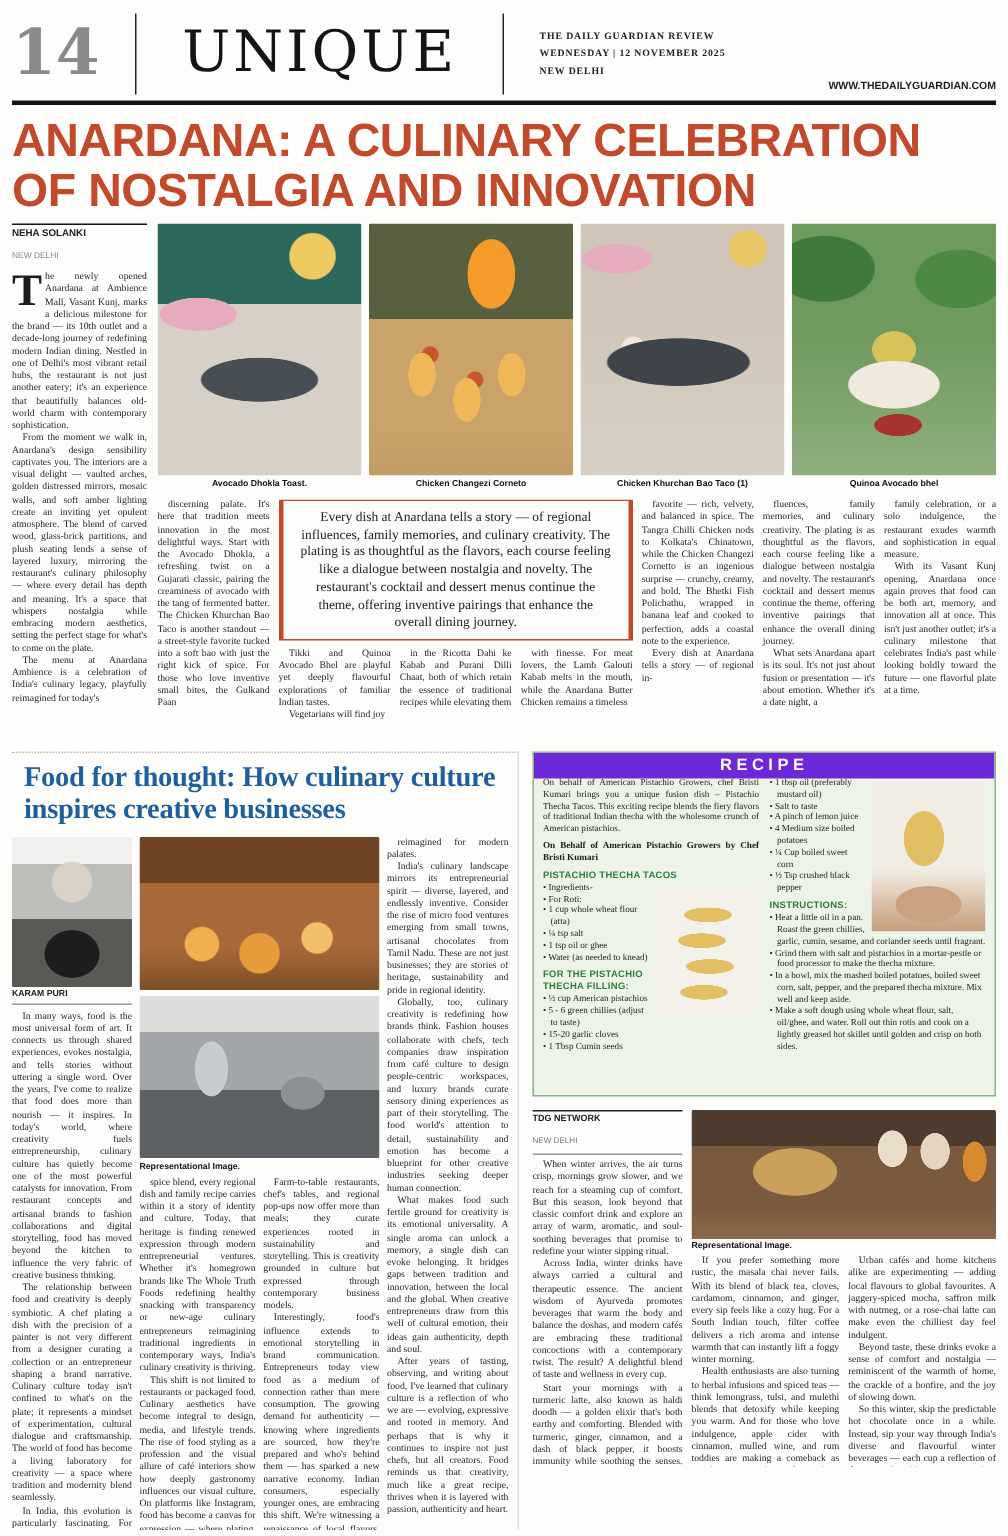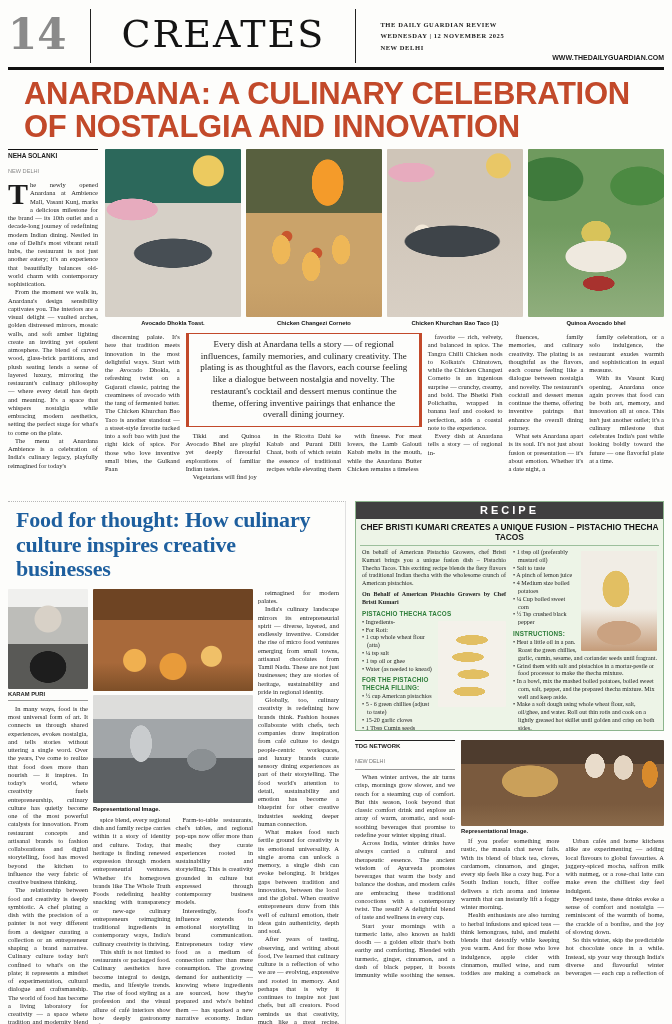--- a/index.html
+++ b/index.html
@@ -13,58 +13,58 @@
   .pub{font-size:6.5px;font-weight:bold;letter-spacing:.6px;line-height:1.75;padding-top:13px;}
   .site{margin-left:auto;font-family:"Liberation Sans",sans-serif;font-weight:bold;font-size:7px;align-self:flex-end;padding-bottom:5px;}
   .rule{height:3px;background:#111;margin-top:1px;}
   
   .tcol,.bt{font-size:6.5px;line-height:1.27;text-align:justify;}
   .para{text-indent:7px;}
   .capt{font-family:"Liberation Sans",sans-serif;font-weight:bold;font-size:5.8px;text-align:center;margin-top:3px;color:#111;}
   .ph{border-radius:1px;background-color:#ccc;}
   
   h1.an-head{font-family:"Liberation Sans",sans-serif;font-weight:bold;font-size:31px;line-height:1.05;
-     color:#c2492a;margin:8px 16px 6px;letter-spacing:-.3px;}
+     color:#c2492a;margin:8px 0 6px;letter-spacing:-.3px;}
   .an-row{display:flex;gap:7px;}
   .an-col1{width:90px;flex:none;}
   .byline{border-top:1.5px solid #111;padding-top:2px;margin-bottom:4px;}
   .byline b{display:block;font-family:"Liberation Sans",sans-serif;font-size:6.5px;}
   .byline span{font-family:"Liberation Sans",sans-serif;font-size:5.6px;color:#8a8a8a;}
   .dc{float:left;font-family:"Liberation Serif",serif;font-weight:bold;font-size:30px;line-height:.82;padding:1px 2px 0 0;}
   .an-right{flex:1;min-width:0;}
   .photos{display:flex;gap:5px;}
   .photos figure{margin:0;flex:1;min-width:0;}
   .photos .ph{height:168px;}
   .an-grid{display:grid;grid-template-columns:repeat(7,1fr);grid-template-rows:auto 1fr;gap:5px 6px;margin-top:7px;height:158px;overflow:hidden;}
   .g-c2{grid-column:1;grid-row:1/3;}
   .quote{grid-column:2/5;grid-row:1;border:1px solid #c2492a;border-left:3px solid #c2492a;border-right:3px solid #c2492a;
      font-size:9px;line-height:1.3;text-align:center;padding:5px 10px;color:#222;}
   .underbox{grid-column:2/5;grid-row:2;display:flex;gap:6px;}
   .underbox .tcol{flex:1;min-width:0;}
   .g-c6{grid-column:5;grid-row:1/3;} .g-c7{grid-column:6;grid-row:1/3;} .g-c8{grid-column:7;grid-row:1/3;}
   
   .lower{display:flex;gap:9px;margin-top:10px;}
   .ft{width:338px;flex:none;border-top:1px dotted #b7b7b7;border-right:1px solid #e0e0e0;padding:6px 6px 0 0;box-sizing:border-box;}
-  h2.ft-head{font-family:"Liberation Serif",serif;font-weight:bold;font-size:22px;line-height:1.12;color:#1e5f9e;
+  h2.ft-head{font-family:"Liberation Serif",serif;font-weight:bold;font-size:19px;line-height:1.12;color:#1e5f9e;
      margin:0 0 7px;padding:0 8px;letter-spacing:-.2px;}
   .ft-body{display:flex;gap:5px;height:462px;overflow:hidden;}
   .ft-colA{width:80px;flex:none;}
   .p-karam{height:100px;}
   .credit{font-family:"Liberation Sans",sans-serif;font-weight:bold;font-size:5.8px;border-bottom:1px solid #999;padding:2px 0 3px;margin-bottom:4px;}
   .ft-mid{width:160px;flex:none;}
   .p-buffet{height:102px;margin-bottom:4px;}
   .p-kitchen{height:108px;}
   .ft-mid .capt{text-align:left;}
   .ft-midcols{display:flex;gap:5px;margin-top:4px;}
   .ft-midcols .tcol{flex:1;min-width:0;}
   .ft-colD{flex:1;min-width:0;}
   
   .right-stack{flex:1;min-width:0;}
   .recipe{background:#edf4e7;border:1px solid #8cb48c;height:230px;overflow:hidden;box-sizing:border-box;}
-  .rtab{background:#404040;color:#fff;font-family:"Liberation Sans",sans-serif;font-weight:bold;font-size:11px;
+  .rtab{background:#6d28d9;color:#fff;font-family:"Liberation Sans",sans-serif;font-weight:bold;font-size:11px;
      text-align:center;letter-spacing:3px;padding:2px 0 3px;}
   h3.r-head{font-family:"Liberation Sans",sans-serif;font-weight:bold;font-size:8.4px;text-align:center;margin:3px 4px;
      border-bottom:1px solid #9cbf9c;padding-bottom:3px;color:#161616;}
   .r-cols{display:flex;gap:7px;padding:0 6px;}
   .r-left,.r-right{flex:1;min-width:0;font-size:6.1px;line-height:1.28;}
   .intro{margin:0 0 3px;text-align:justify;}
   .credit2{font-weight:bold;margin:0 0 3px;text-align:justify;}
   h4.gr{font-family:"Liberation Sans",sans-serif;font-weight:bold;font-size:6.3px;color:#2e7d3a;margin:3px 0 1px;letter-spacing:.2px;}
   .blt{padding-left:5px;text-indent:-5px;text-align:left;}
   .blt::before{content:"• ";}
@@ -152,21 +152,21 @@
     linear-gradient(to bottom,#4e3c2e 0 28%,#7a5a3e 28% 74%,#8a6a4a 100%);}
 </style>
 </head>
 <body>
 
 <div class="page">
 
   <div class="masthead">
     <div class="pageno">14</div>
     <div class="vr"></div>
-    <div class="section-title">CREATES</div>
+    <div class="section-title">UNIQUE</div>
     <div class="vr"></div>
     <div class="pub">
       <div>THE DAILY GUARDIAN REVIEW</div>
       <div>WEDNESDAY | 12 NOVEMBER 2025</div>
       <div>NEW DELHI</div>
     </div>
     <div class="site">WWW.THEDAILYGUARDIAN.COM</div>
   </div>
   <div class="rule"></div>
 
@@ -275,21 +275,20 @@
             <div class="para">What makes food such fertile ground for creativity is its emotional universality. A single aroma can unlock a memory, a single dish can evoke belonging. It bridges gaps between tradition and innovation, between the local and the global. When creative entrepreneurs draw from this well of cultural emotion, their ideas gain authenticity, depth and soul.</div>
             <div class="para">After years of tasting, observing, and writing about food, I've learned that culinary culture is a reflection of who we are — evolving, expressive and rooted in memory. And perhaps that is why it continues to inspire not just chefs, but all creators. Food reminds us that creativity, much like a great recipe, thrives when it is layered with passion, authenticity and heart.</div>
           </div>
       </div>
     </section>
 
     <div class="right-stack">
 
       <section class="recipe">
         <div class="rtab">RECIPE</div>
-        <h3 class="r-head">CHEF BRISTI KUMARI CREATES A UNIQUE FUSION – PISTACHIO THECHA TACOS</h3>
         <div class="r-cols">
           <div class="r-left">
             <p class="intro">On behalf of American Pistachio Growers, chef Bristi Kumari brings you a unique fusion dish – Pistachio Thecha Tacos. This exciting recipe blends the fiery flavors of traditional Indian thecha with the wholesome crunch of American pistachios.</p>
             <p class="credit2">On Behalf of American Pistachio Growers by Chef Bristi Kumari</p>
             <h4 class="gr">PISTACHIO THECHA TACOS</h4>
             <div class="ph p-taco1"></div>
             <div>
                 <div class="blt">Ingredients-</div>
                 <div class="blt">For Roti:</div>
                 <div class="blt">1 cup whole wheat flour (atta)</div>

